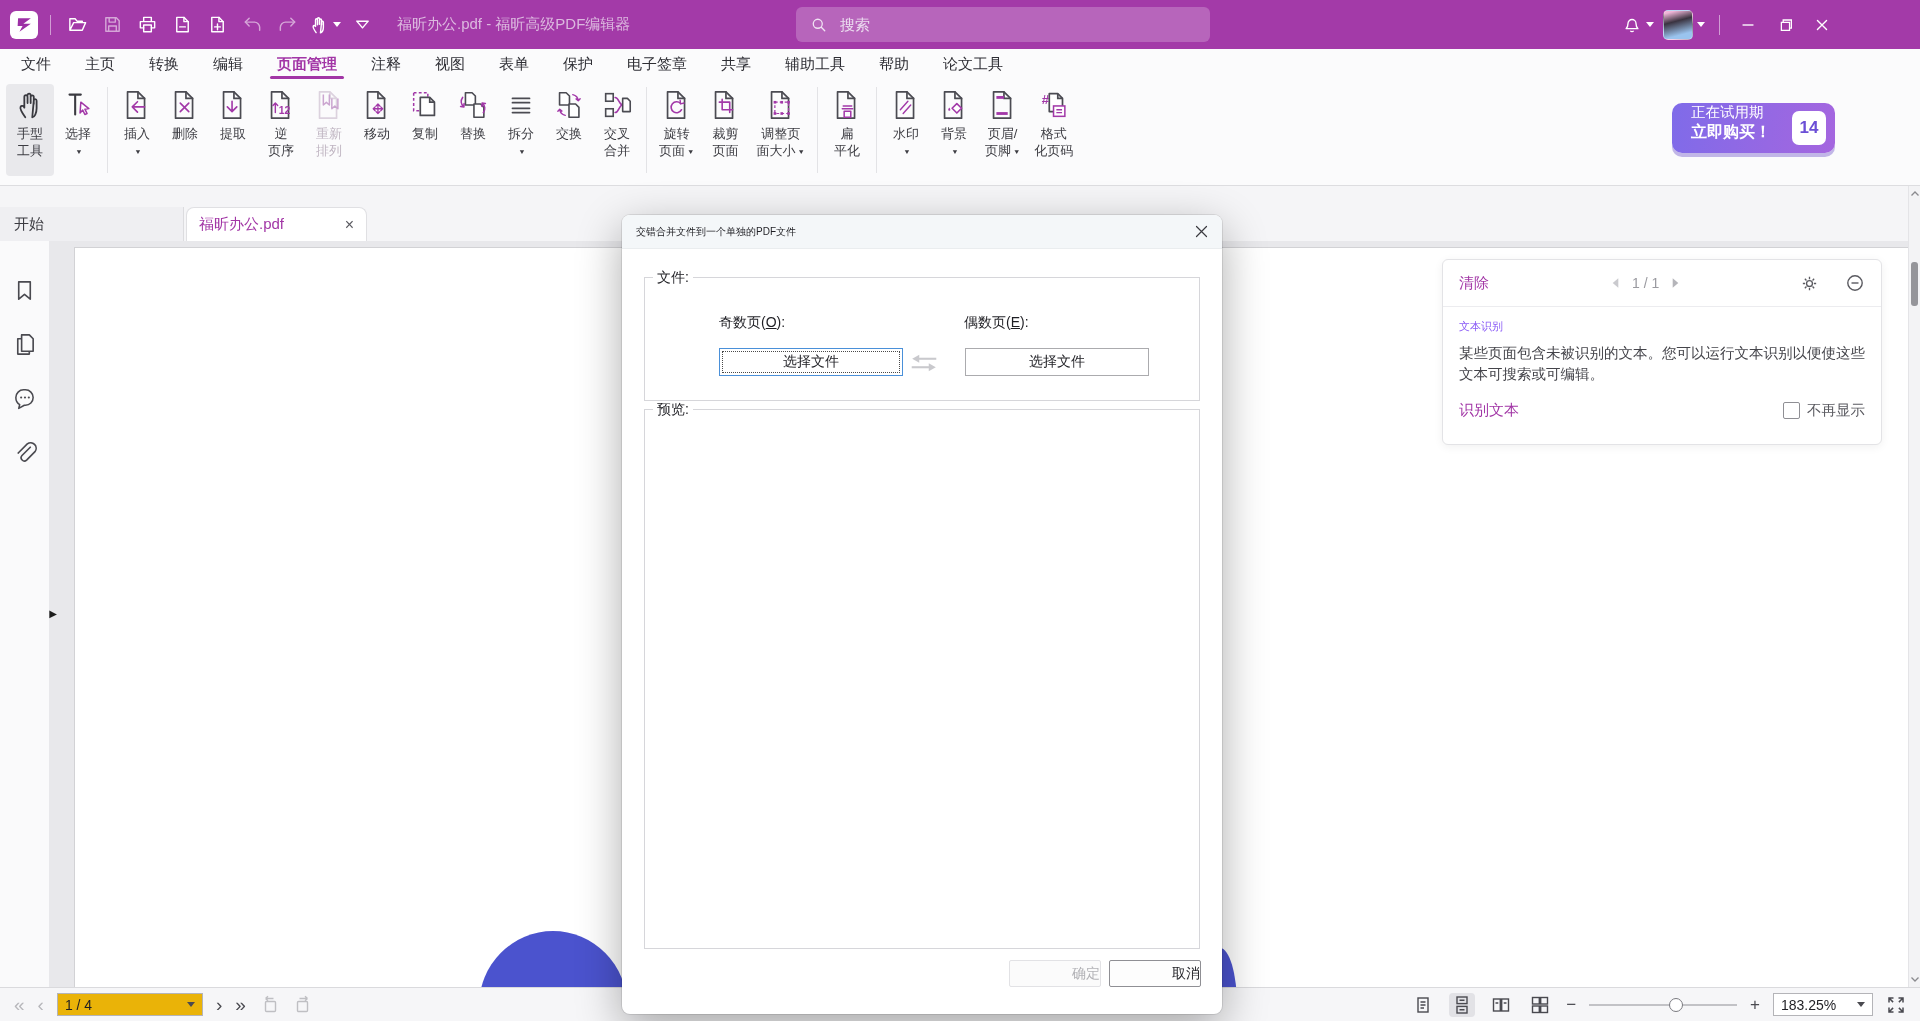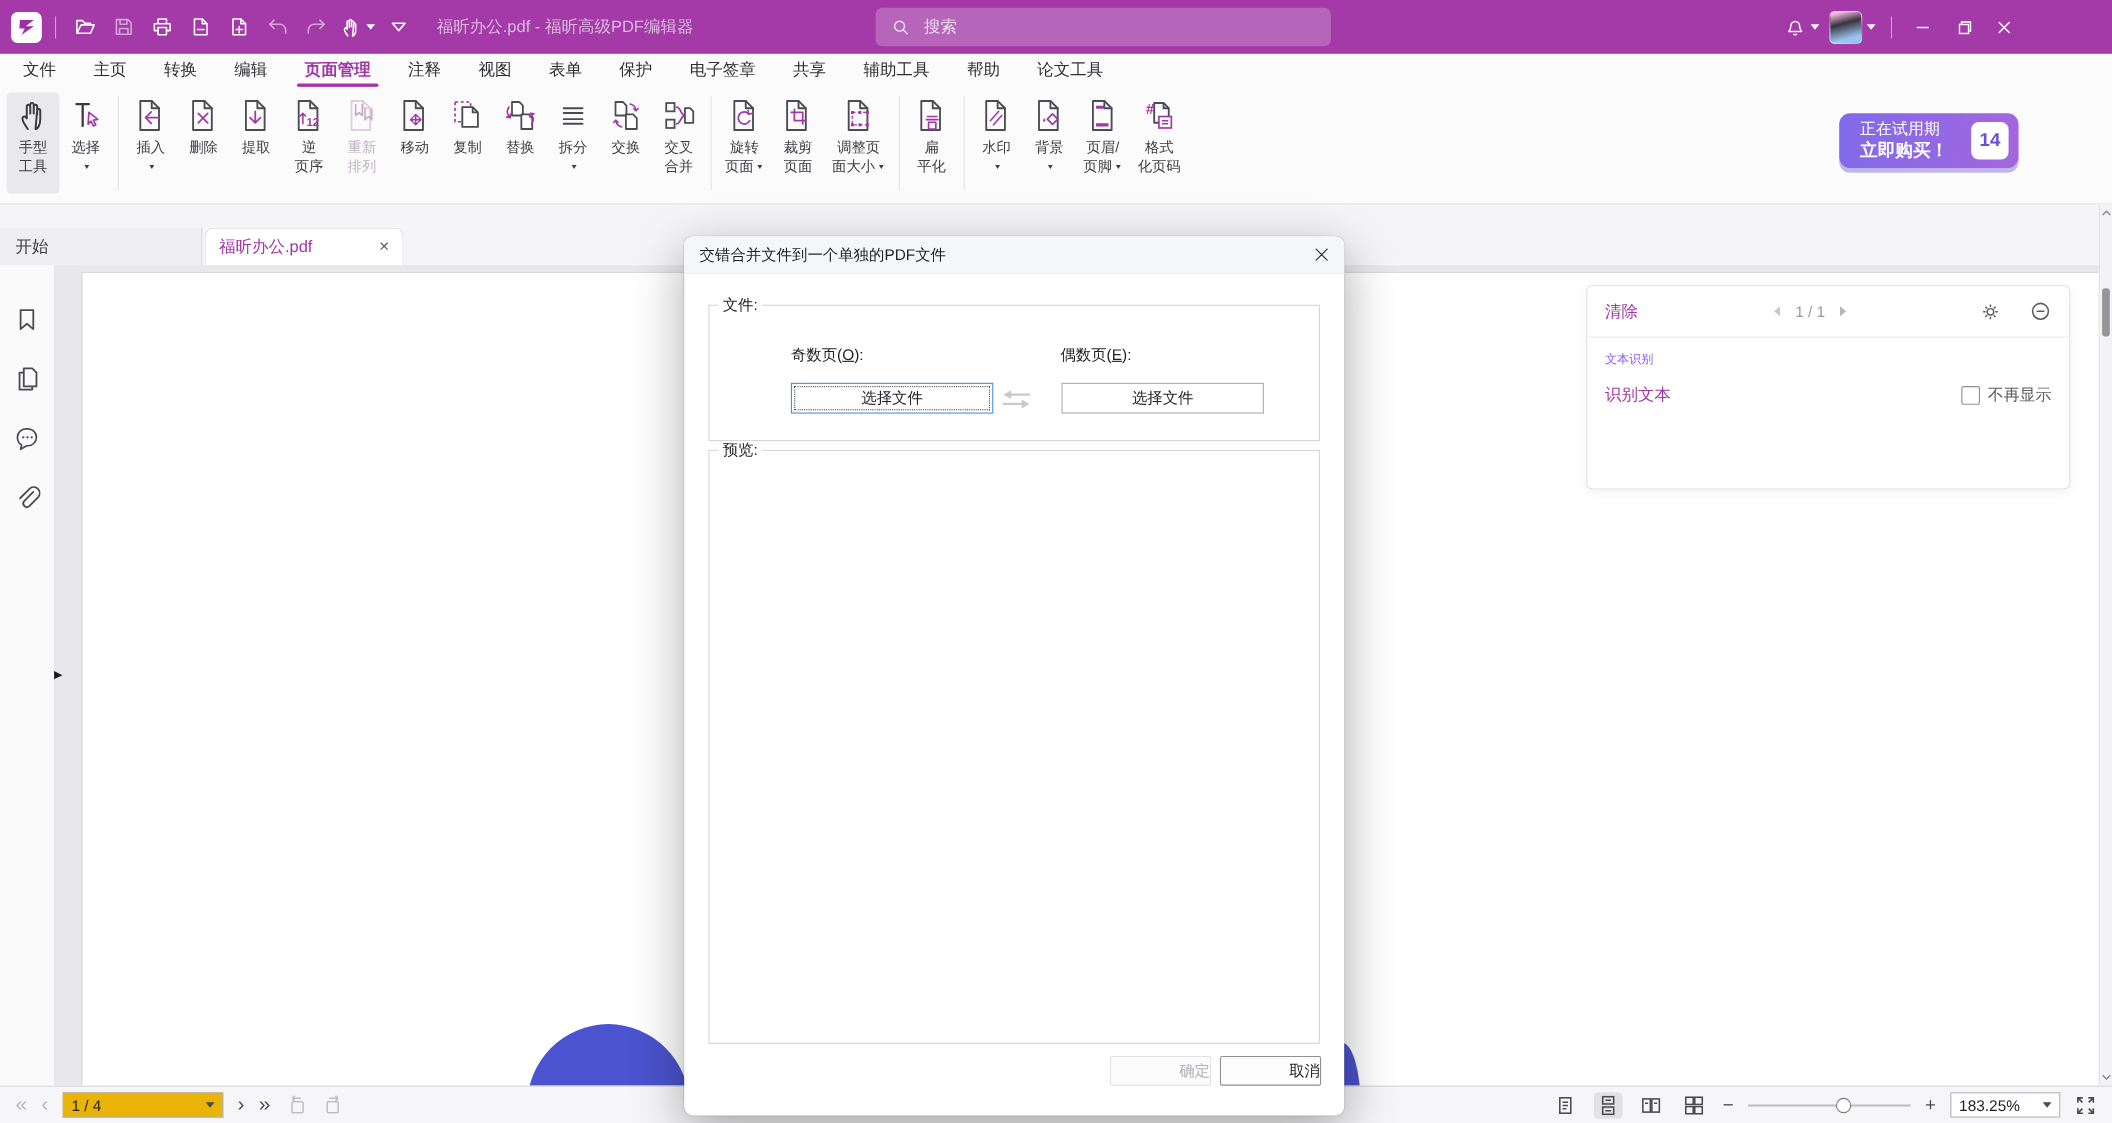--- a/index.html
+++ b/index.html
@@ -33,21 +33,21 @@
   .ribbon{position:absolute;left:0;top:79px;width:1920px;height:107px;background:#FBFBFC;border-bottom:1px solid #DDDDE0;display:flex;align-items:flex-start;padding:5px 0 0 6px;box-sizing:border-box}
   .tool{display:flex;flex-direction:column;align-items:center;padding:4px 7px 0;border-radius:4px;height:92px;box-sizing:border-box;cursor:default}
   .tool.active{background:#E9E9EC}
   .tool .ticon{width:34px;height:34px;margin-bottom:3px}
   .tlabel{font-size:13px;line-height:17px;color:#3C3C42;text-align:center;white-space:nowrap}
   .tool.disabled .tlabel{color:#BFB4C1}
   .dd{display:inline-block;font-size:7.5px;color:#3C3C42;transform:scaleY(.85);margin-left:2px;vertical-align:1px}
   .ribbon-sep{width:1px;height:86px;background:#E3E3E6;margin:3px 5px 0;flex:0 0 1px}
 
   .trial{position:absolute;left:1672px;top:103px;width:163px;height:50px;border-radius:10px;z-index:20;
-         background:linear-gradient(100deg,#7F6BE9,#A566DF);box-shadow:0 4px 0 rgba(108,80,200,.40);color:#fff;display:flex;align-items:center;cursor:default}
+         background:linear-gradient(100deg,#7F6BE9,#A566DF);box-shadow:0 4px 0 rgba(108,80,200,.40);color:#fff;display:flex;cursor:default}
   .trial-text{padding-left:19px;line-height:19px}
   .trial-l1{font-size:14.5px}
   .trial-l2{font-size:16px;font-weight:700}
   .trial-days{position:absolute;right:9px;top:8px;width:34px;height:34px;background:#fff;border-radius:7px;color:#6B4FD6;font-weight:700;font-size:17px;display:flex;align-items:center;justify-content:center}
 
   
   .tabstrip{position:absolute;left:0;top:186px;width:1920px;height:55px;background:#F5F5F7}
   .tab-start{position:absolute;left:0;top:21px;width:184px;height:34px;background:#EFEFF2;border-right:1px solid #DCDCDF;display:flex;align-items:center;padding-left:14px;font-size:15px;color:#3A3A40;box-sizing:border-box;cursor:default}
   .tab-doc{position:absolute;left:186px;top:21px;width:181px;height:34px;background:#fff;border:1px solid #E0E0E3;border-bottom:none;border-radius:8px 8px 0 0;display:flex;align-items:center;justify-content:space-between;padding:0 12px;font-size:15px;color:#A236A6;box-sizing:border-box;cursor:default}
   .tab-close{color:#5A5A60;font-size:16px;line-height:16px;cursor:default}
@@ -91,21 +91,21 @@
   .viewbtn.sel{background:#E2E2E6}
   .sb-minus,.sb-plus{font-size:17px;color:#4A4A50;cursor:default}
   .slider{position:relative;width:148px;height:14px;cursor:default}
   .slider .track{position:absolute;left:0;right:0;top:6px;height:2px;background:#C2C2C6}
   .slider .thumb{position:absolute;left:54%;top:0;width:14px;height:14px;border-radius:50%;background:#fff;border:1.5px solid #7A7A80;box-sizing:border-box}
   .zoombox{width:100px;height:23px;background:#fff;border:1px solid #B4B4B8;display:flex;align-items:center;justify-content:space-between;padding:0 7px;font-size:14px;color:#1f1f24;box-sizing:border-box;cursor:default}
 
   
   .dialog{position:absolute;left:622px;top:215px;width:600px;height:799px;background:#fff;border-radius:8px;z-index:60;
           box-shadow:0 0 0 1px rgba(0,0,0,.09),0 14px 46px rgba(0,0,0,.33)}
-  .dlg-title{height:34px;display:flex;align-items:center;justify-content:space-between;padding:0 8px 0 14px;font-size:14px;color:#1F1F24;background:#F4F7F9;border-bottom:1px solid #EAEDEF;border-radius:8px 8px 0 0;box-sizing:border-box}
+  .dlg-title{height:34px;display:flex;align-items:center;justify-content:space-between;padding:0 8px 0 14px;font-size:10px;color:#1F1F24;background:#F4F7F9;border-bottom:1px solid #EAEDEF;border-radius:8px 8px 0 0;box-sizing:border-box}
   .dlg-close{width:26px;height:24px;display:flex;align-items:center;justify-content:center;cursor:default}
   .group{position:absolute;left:22px;width:556px;border:1px solid #D6D6DA;box-sizing:border-box}
   .group-legend{position:absolute;top:-9px;left:8px;background:#fff;padding:0 4px;font-size:14px;color:#1F1F24;line-height:17px}
   .g-file{top:62px;height:124px}
   .g-preview{top:194px;height:540px}
   .fld-label{position:absolute;font-size:14px;color:#1F1F24}
   .choose-btn{position:absolute;width:184px;height:28px;font-size:14px;color:#1F1F24;display:flex;align-items:center;justify-content:center;background:#fff;box-sizing:border-box;cursor:default}
   .choose-btn.focused{border:1px solid #4A90D9;outline:1px dotted #4a4a4a;outline-offset:-4px}
   .choose-btn.normal{border:1px solid #ABABAE}
   .swap-ic{position:absolute;left:262px;top:74px}
@@ -616,20 +616,21 @@
       <span>
         <svg width="20" height="20" viewBox="0 0 20 20" fill="none" stroke="#5A5A60" stroke-width="1.4">
             <circle cx="10" cy="10" r="7.2"></circle>
             <path d="M6.5 10h7"></path>
           </svg>
       </span>
     </span>
   </div>
   <div class="note-body">
     <div class="note-title">文本识别</div>
+    <div class="note-para">某些页面包含未被识别的文本。您可以运行文本识别以便使这些文本可搜索或可编辑。</div>
     <div class="note-foot">
       <span class="note-link">识别文本</span>
       <span class="note-dismiss">
         <span class="checkbox"></span>
         <span>不再显示</span>
       </span>
     </div>
   </div>
 </div>
 

